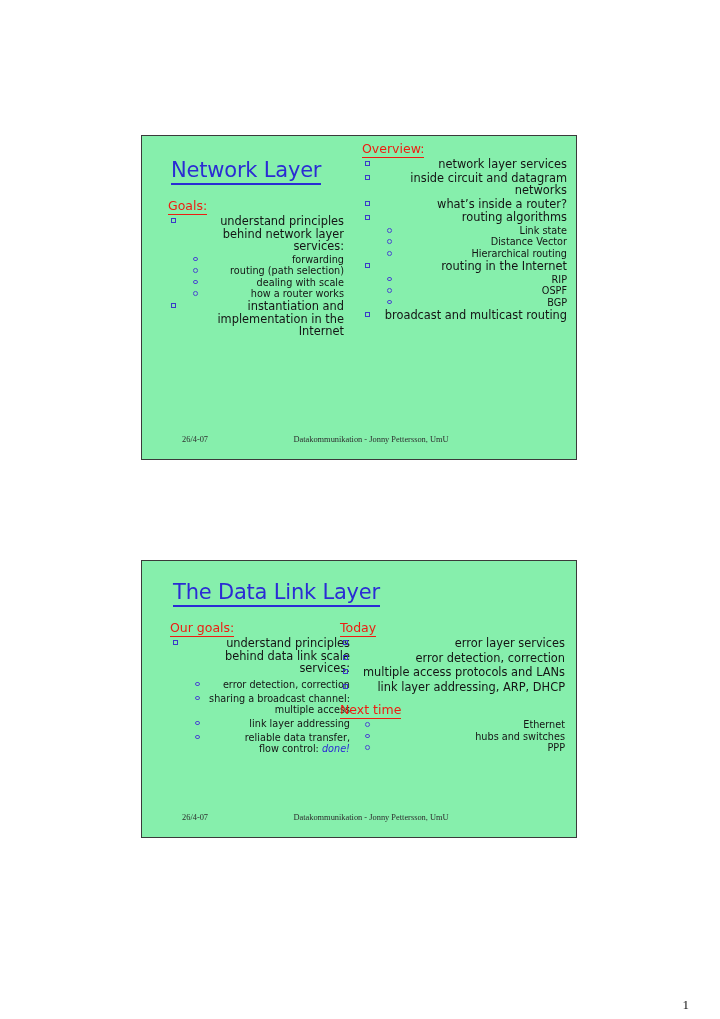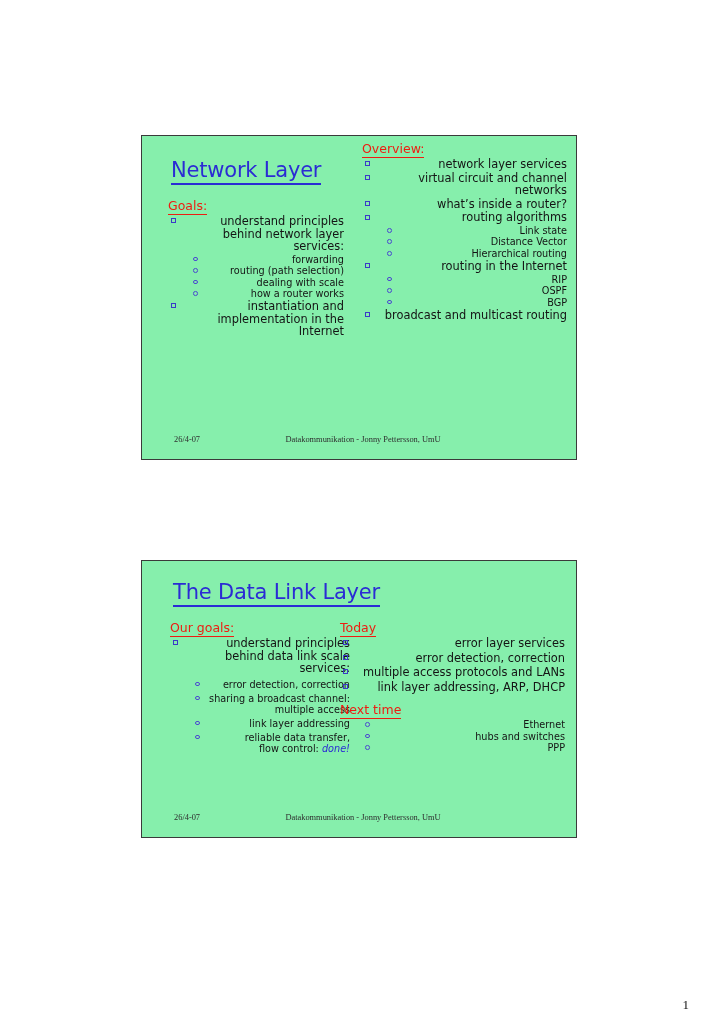--- a/index.html
+++ b/index.html
@@ -126,21 +126,21 @@
 
   .done-italic {
     color: #2b2bd4;
     font-style: italic;
   }
 
   
   .footer {
     position: absolute;
     bottom: 10px;
-    left: 4px;
+    left: 12px;
     width: 100%;
     height: 12px;
     font-family: "Liberation Serif", serif;
     font-size: 8.4px;
     color: #2e2e2e;
   }
   .footer .f-date {
     position: absolute;
     left: 28px;
     top: 0;
@@ -195,21 +195,21 @@
 
     <div class="col" id="s1-right">
       <div class="sec-head"><span>Overview:</span></div>
       <ul class="lvl1">
         <li>
           <span class="bullet-sq"></span>
           <span>network layer services</span>
         </li>
         <li>
           <span class="bullet-sq"></span>
-          <span>virtual circuit and channel networks</span>
+          <span>inside circuit and datagram networks</span>
         </li>
         <li>
           <span class="bullet-sq"></span>
           <span>what’s inside a router?</span>
         </li>
         <li>
           <span class="bullet-sq"></span>
           <span>routing algorithms</span>
           <ul class="lvl2">
             <li><span class="bullet-ci"></span><span>Link state</span></li>

